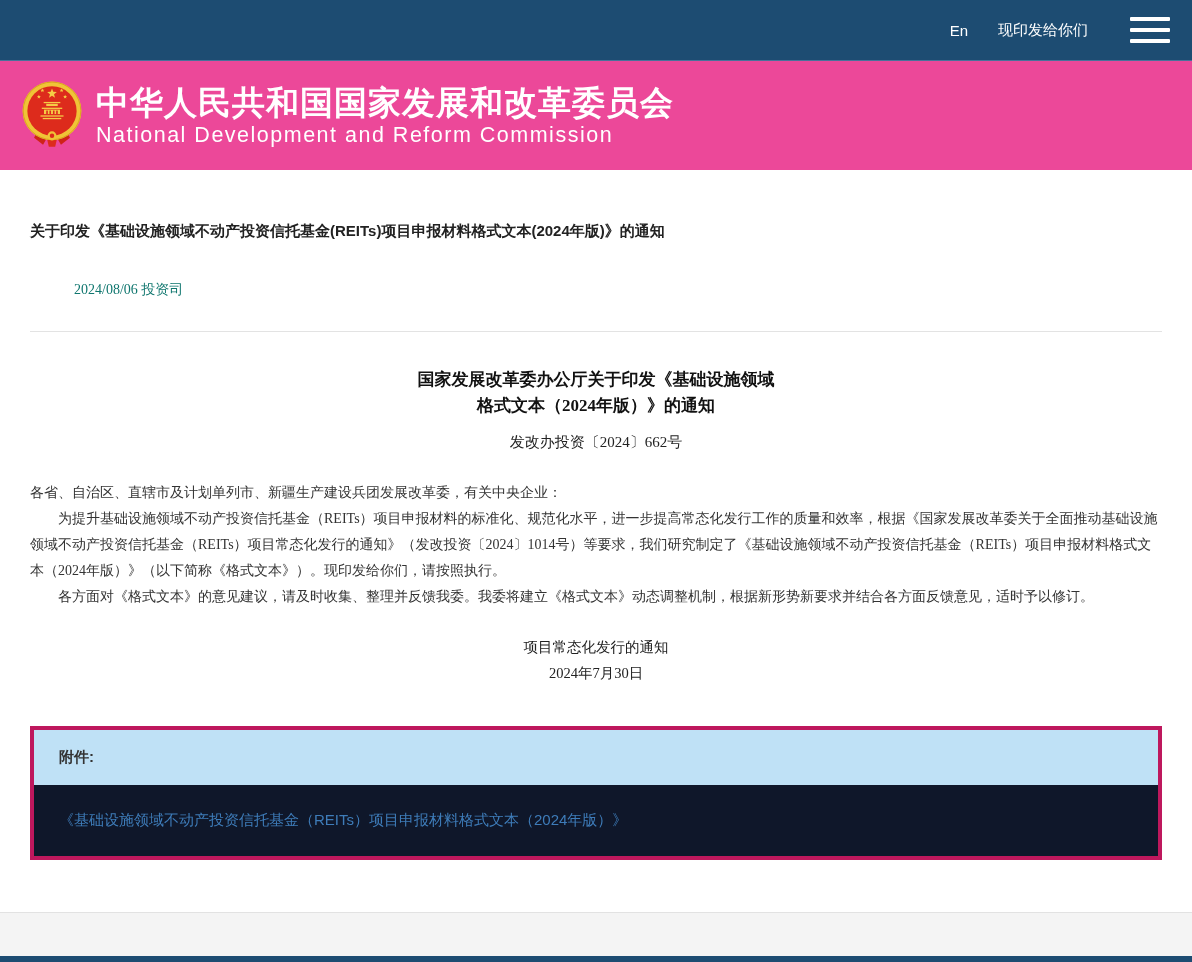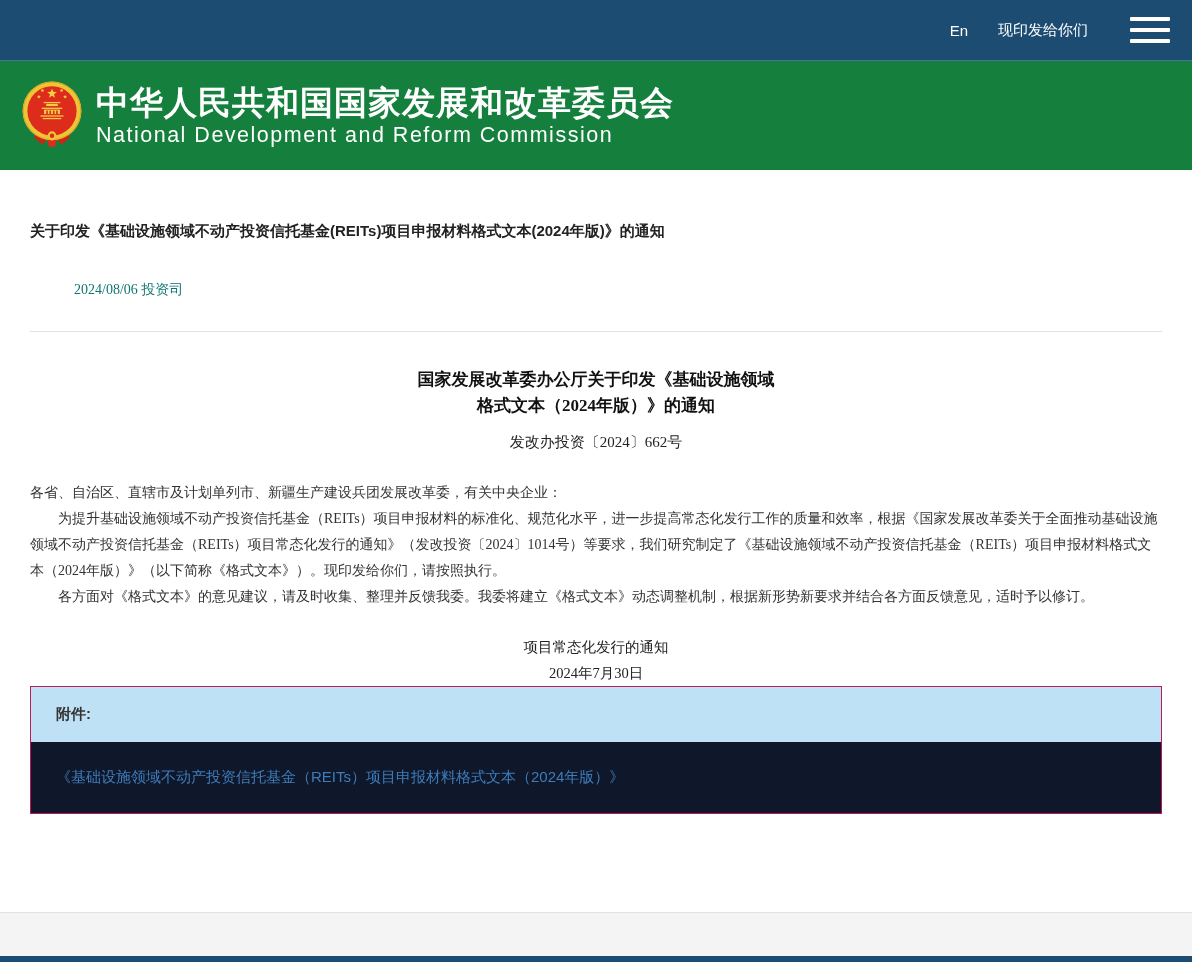--- a/index.html
+++ b/index.html
@@ -42,21 +42,21 @@
   }
   .menu-icon span {
     display: block;
     height: 4px;
     background: #ffffff;
     border-radius: 1px;
   }
   
   .masthead {
     height: 110px;
-    background: #15803d;
+    background: #ec4899;
     border-top: 1px solid #49719a;
     display: flex;
     align-items: center;
     padding-left: 20px;
     flex: none;
   }
   .logo-wrap { display: flex; align-items: center; cursor: pointer; }
   .emblem { width: 64px; height: 74px; margin-right: 12px; flex: none; }
   .masthead-titles { color: #fff; }
   .masthead-title-cn {
@@ -122,21 +122,22 @@
   .signature-block {
     margin-top: 24px;
     text-align: center;
     font-family: "Liberation Serif", serif;
     font-size: 14.5px;
     line-height: 26px;
     color: #222;
   }
   
   .attachment-box {
-    border: 1px solid #be185d;
+    margin-top: 40px;
+    border: 4px solid #be185d;
   }
   .attachment-header {
     height: 55px;
     background: #bfe1f6;
     display: flex;
     align-items: center;
     padding-left: 25px;
     font-size: 15px;
     font-weight: bold;
     color: #333;

